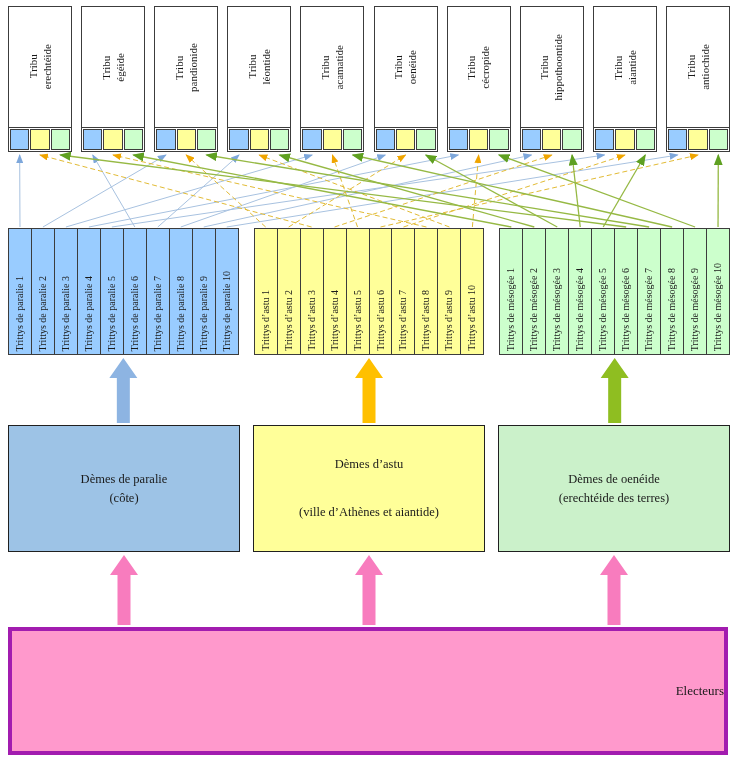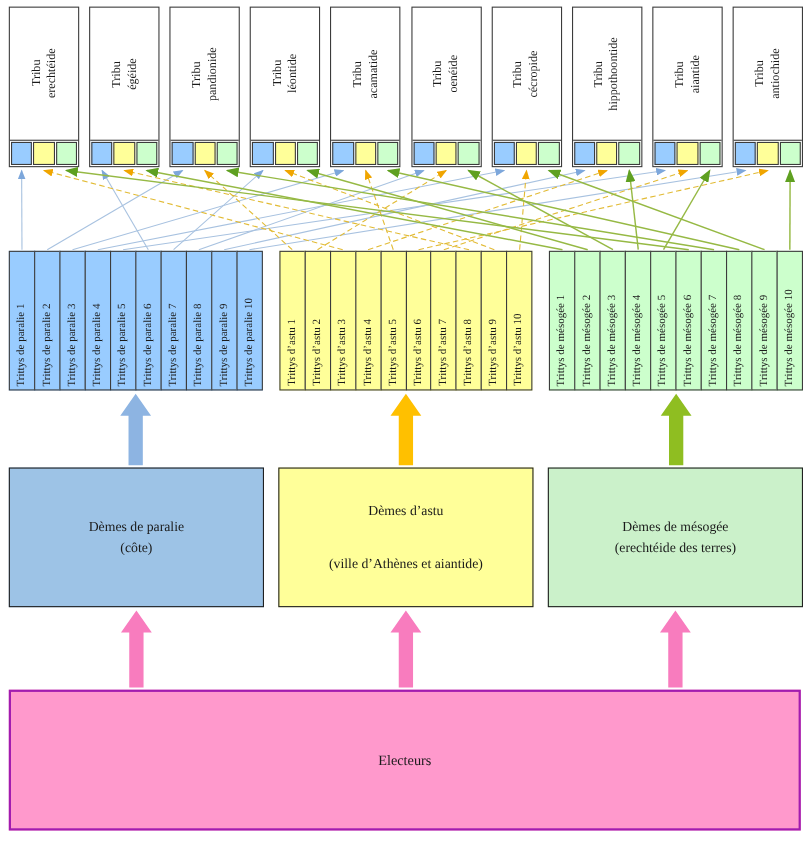--- a/index.html
+++ b/index.html
@@ -40,22 +40,22 @@
     display:flex;justify-content:space-between;}
   .deme{width:232px;box-sizing:border-box;border:1px solid #202020;
     display:flex;flex-direction:column;align-items:center;justify-content:center;
     font-size:12.5px;line-height:1.5;text-align:center;}
   .deme.paralie{background:var(--demes_paralie);}
   .deme.astu{background:var(--demes_astu);gap:29px;}
   .deme.mesogee{background:var(--demes_mesogee);}
 
   
   .electors{position:absolute;left:8px;right:8px;top:627px;height:128px;
-    box-sizing:border-box;border:2px solid #a21caf;background:var(--electors);
-    display:flex;align-items:center;justify-content:center;font-size:13px;}
+    box-sizing:border-box;border:4px solid #a21caf;background:var(--electors);
+    display:flex;align-items:center;justify-content:flex-end;font-size:13px;}
 </style>
 </head>
 <body>
 
 <div id="canvas" style="--paralie: #99CCFF; --astu: #FFFF99; --mesogee: #CCFFCC; --demes_paralie: #9DC3E6; --demes_astu: #FFFF99; --demes_mesogee: #CBF1CA; --electors: #FF99CC; --arrow_paralie: #8DB4E2; --arrow_astu: #FFC000; --arrow_mesogee: #8FBE21; --arrow_electors: #F87CBE; --line_paralie: #A8C2E0; --line_astu: #E2BB35; --line_mesogee: #96B944; --head_paralie: #7DA7DB; --head_astu: #F0A500; --head_mesogee: #5FA021; --border: #3C3C3C;">
 
   <svg id="overlay" width="736" height="768" viewBox="0 0 736 768">
       <defs>
         <marker id="ah-paralie" markerWidth="9" markerHeight="7" refX="8" refY="3.5" orient="auto">
           <path d="M0,0 L9,3.5 L0,7 Z" fill="#7DA7DB"></path>
@@ -310,21 +310,21 @@
   <div class="demes-row">
     <div class="deme paralie">
       <div>Dèmes de paralie</div>
       <div>(côte)</div>
     </div>
     <div class="deme astu">
       <div>Dèmes d’astu</div>
       <div>(ville d’Athènes et aiantide)</div>
     </div>
     <div class="deme mesogee">
-      <div>Dèmes de mésogée</div>
+      <div>Dèmes de oenéide</div>
       <div>(erechtéide des terres)</div>
     </div>
   </div>
 
   <div class="electors">
     <span>Electeurs</span>
   </div>
 
 </div>
 

